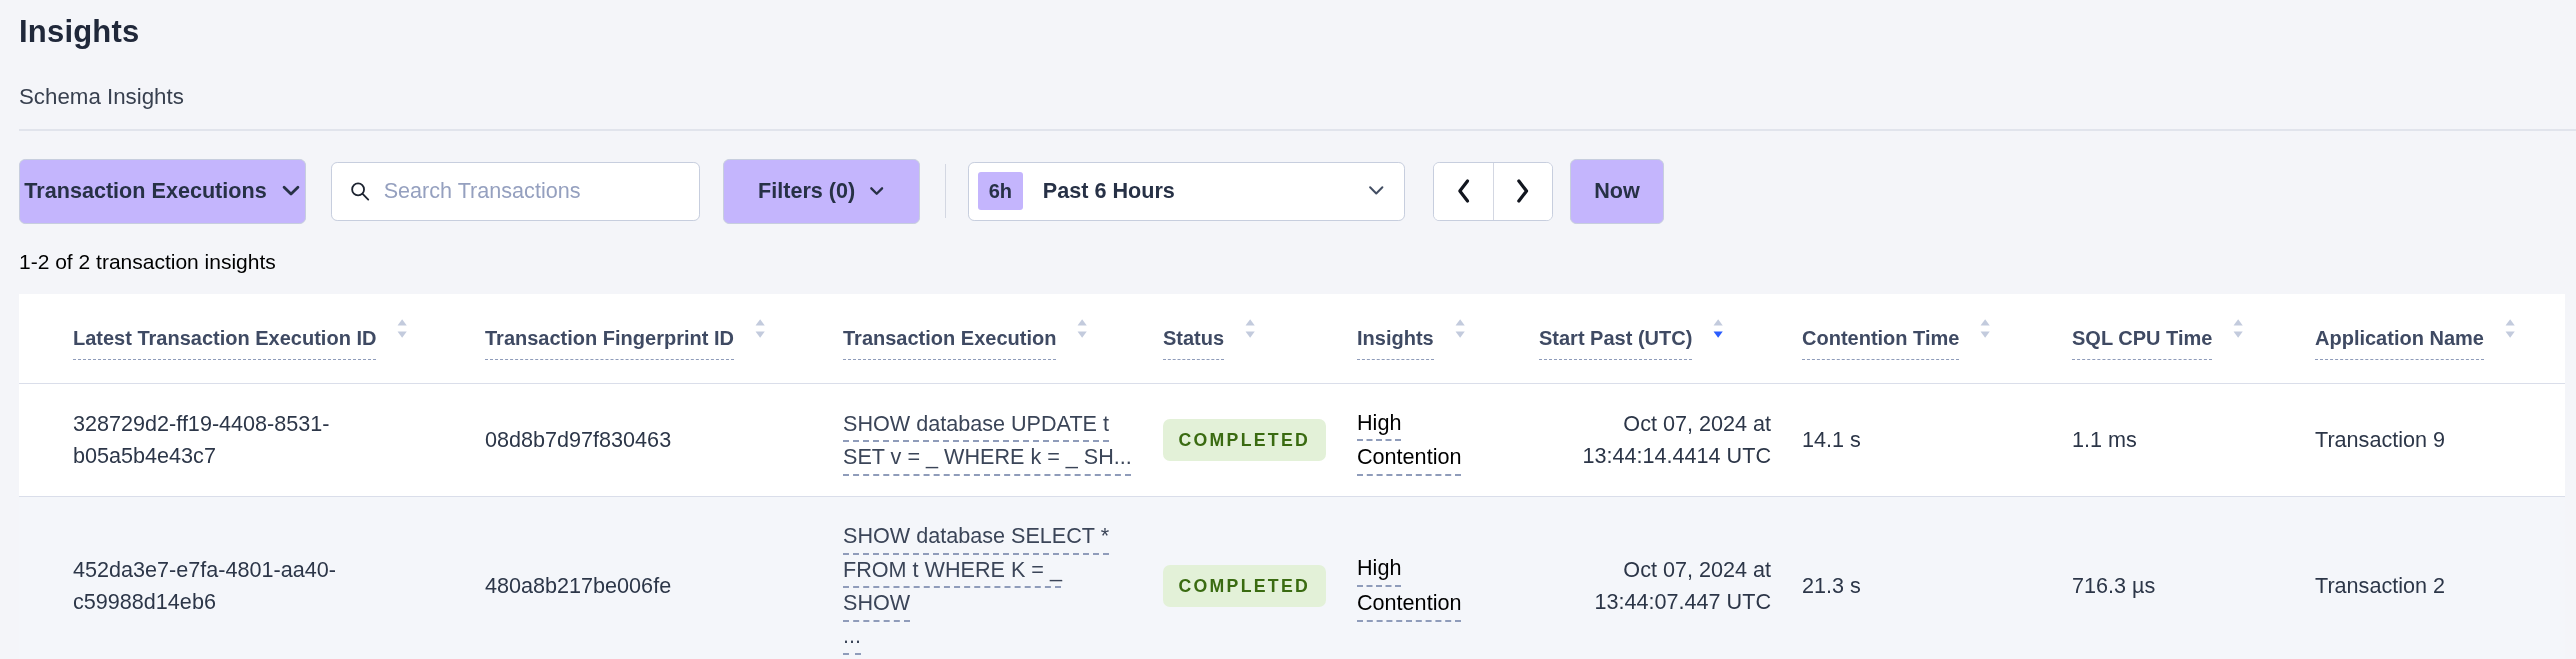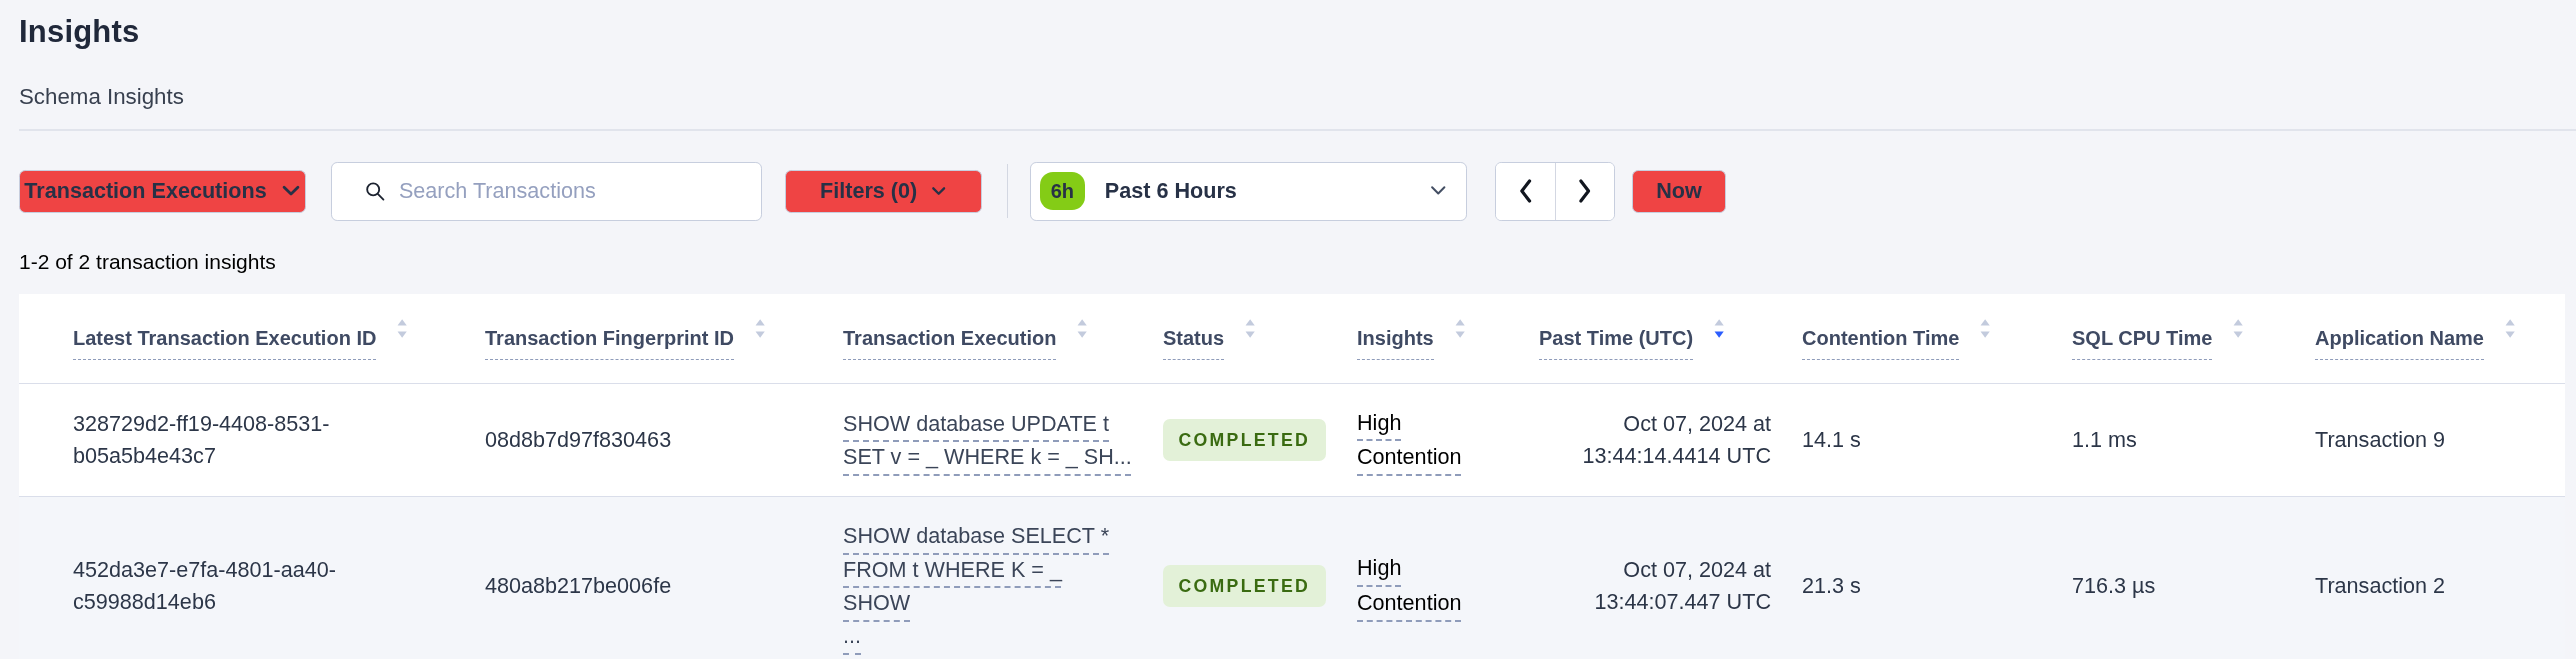--- a/index.html
+++ b/index.html
@@ -11,36 +11,36 @@
   h1.title { font-size:31px; font-weight:700; color:#20283a; padding-top:14px; letter-spacing:0.2px; }
 
   
   .tabs { display:flex; margin-top:34px; border-bottom:2.3px solid #e1e4ec; }
   .tab { font-size:22.3px; color:#38404f; padding-bottom:17px; margin-right:49px;
          cursor:pointer; border-bottom:4.6px solid transparent; margin-bottom:-2.3px; }
   .tab.active { color:#2b5dfe; font-weight:700; border-bottom-color:#2b5dfe; }
 
   
   .controls { display:flex; align-items:center; margin-top:31px; height:59px; }
-  .btn { display:inline-flex; align-items:center; justify-content:center; height:43px;
-         background:#ef4444; border:1.5px solid #c7cede; border-radius:6.2px; font-size:21.6px;
+  .btn { display:inline-flex; align-items:center; justify-content:center; height:65px;
+         background:#c4b5fd; border:1.5px solid #c7cede; border-radius:6.2px; font-size:21.6px;
          font-weight:700; color:#273146; cursor:pointer; font-family:inherit; }
   .dropdown-btn { width:287px; }
   .dropdown-btn svg, .filters-btn svg { margin-left:14px; }
-  .search-box { display:flex; align-items:center; width:431px; height:59px; background:#fff;
-         border:1.5px solid #c7cede; border-radius:6.2px; margin-left:25px; padding:0 32px; }
+  .search-box { display:flex; align-items:center; width:369px; height:59px; background:#fff;
+         border:1.5px solid #c7cede; border-radius:6.2px; margin-left:25px; padding:0 17px; }
   .search-box input { border:none; outline:none; font-size:21.6px; margin-left:12.3px; width:100%;
          color:#273146; font-family:inherit; background:transparent; }
   .search-box input::placeholder { color:#95a0bf; }
   .filters-btn { margin-left:23px; padding:0 34px; }
   .vdivider { width:1.5px; height:54px; background:#d3d7e2; margin:0 21.6px 0 25px; }
   .time-picker { display:flex; align-items:center; width:437px; height:59px; background:#fff;
          border:1.5px solid #c7cede; border-radius:6.2px; padding:0 18.5px 0 9.2px; cursor:pointer; }
-  .time-badge { background:#84cc16; color:#273146; font-weight:700; font-size:20px;
-         border-radius:13px; padding:7.7px 10.8px; }
+  .time-badge { background:#c4b5fd; color:#273146; font-weight:700; font-size:20px;
+         border-radius:3px; padding:7.7px 10.8px; }
   .time-label { font-size:21.6px; font-weight:700; color:#273146; margin-left:20px; }
   .time-picker svg { margin-left:auto; }
   .arrow-group { display:flex; margin-left:28.5px; border:1.5px solid #c7cede; border-radius:6.2px;
          overflow:hidden; background:#fff; height:59px; }
   .arrow-group button { width:59px; border:none; background:#fff; display:flex; align-items:center;
          justify-content:center; cursor:pointer; }
   .arrow-group button + button { border-left:1.5px solid #d3d7e2; }
   .now-btn { margin-left:17px; padding:0 23px; }
 
   .count { margin-top:29px; font-size:21px; color:#000000; }
@@ -161,21 +161,21 @@
                 <path class="tri-down" d="M2 19 H14 L8 27 Z"></path>
               </svg></th>
           <th><span class="th-label">Status</span><svg class="sort" width="12.3" height="23" viewBox="0 0 16 30">
                 <path class="tri-up" d="M8 3 L14 11 H2 Z"></path>
                 <path class="tri-down" d="M2 19 H14 L8 27 Z"></path>
               </svg></th>
           <th><span class="th-label">Insights</span><svg class="sort" width="12.3" height="23" viewBox="0 0 16 30">
                 <path class="tri-up" d="M8 3 L14 11 H2 Z"></path>
                 <path class="tri-down" d="M2 19 H14 L8 27 Z"></path>
               </svg></th>
-          <th class="sorted-desc"><span class="th-label">Past Time (UTC)</span><svg class="sort" width="12.3" height="23" viewBox="0 0 16 30">
+          <th class="sorted-desc"><span class="th-label">Start Past (UTC)</span><svg class="sort" width="12.3" height="23" viewBox="0 0 16 30">
                 <path class="tri-up" d="M8 3 L14 11 H2 Z"></path>
                 <path class="tri-down" d="M2 19 H14 L8 27 Z"></path>
               </svg></th>
           <th><span class="th-label">Contention Time</span><svg class="sort" width="12.3" height="23" viewBox="0 0 16 30">
                 <path class="tri-up" d="M8 3 L14 11 H2 Z"></path>
                 <path class="tri-down" d="M2 19 H14 L8 27 Z"></path>
               </svg></th>
           <th><span class="th-label">SQL CPU Time</span><svg class="sort" width="12.3" height="23" viewBox="0 0 16 30">
                 <path class="tri-up" d="M8 3 L14 11 H2 Z"></path>
                 <path class="tri-down" d="M2 19 H14 L8 27 Z"></path>

